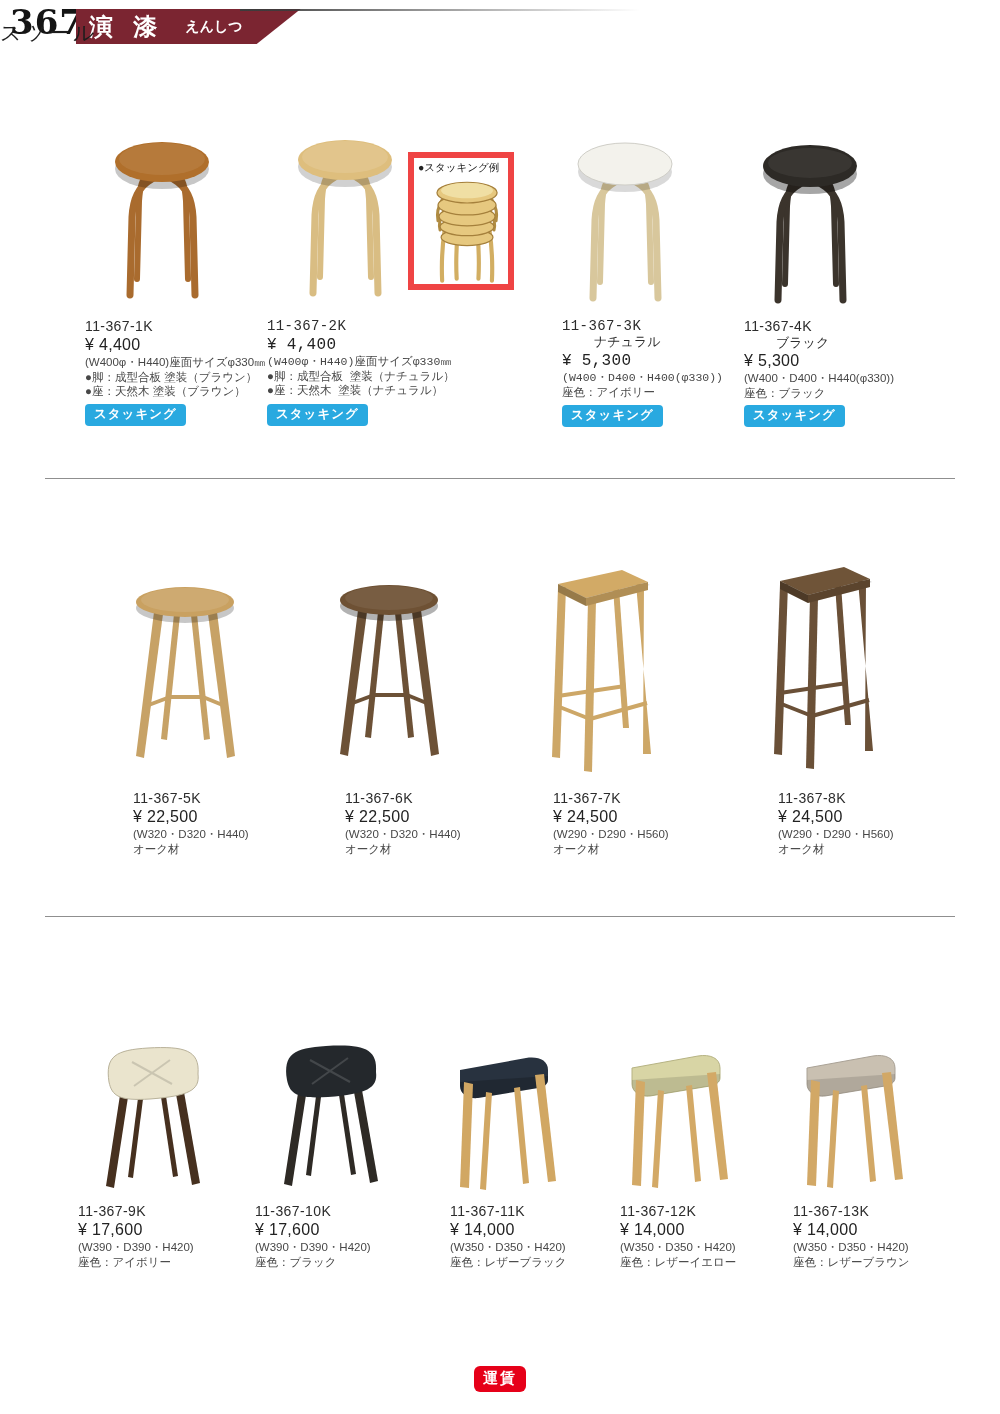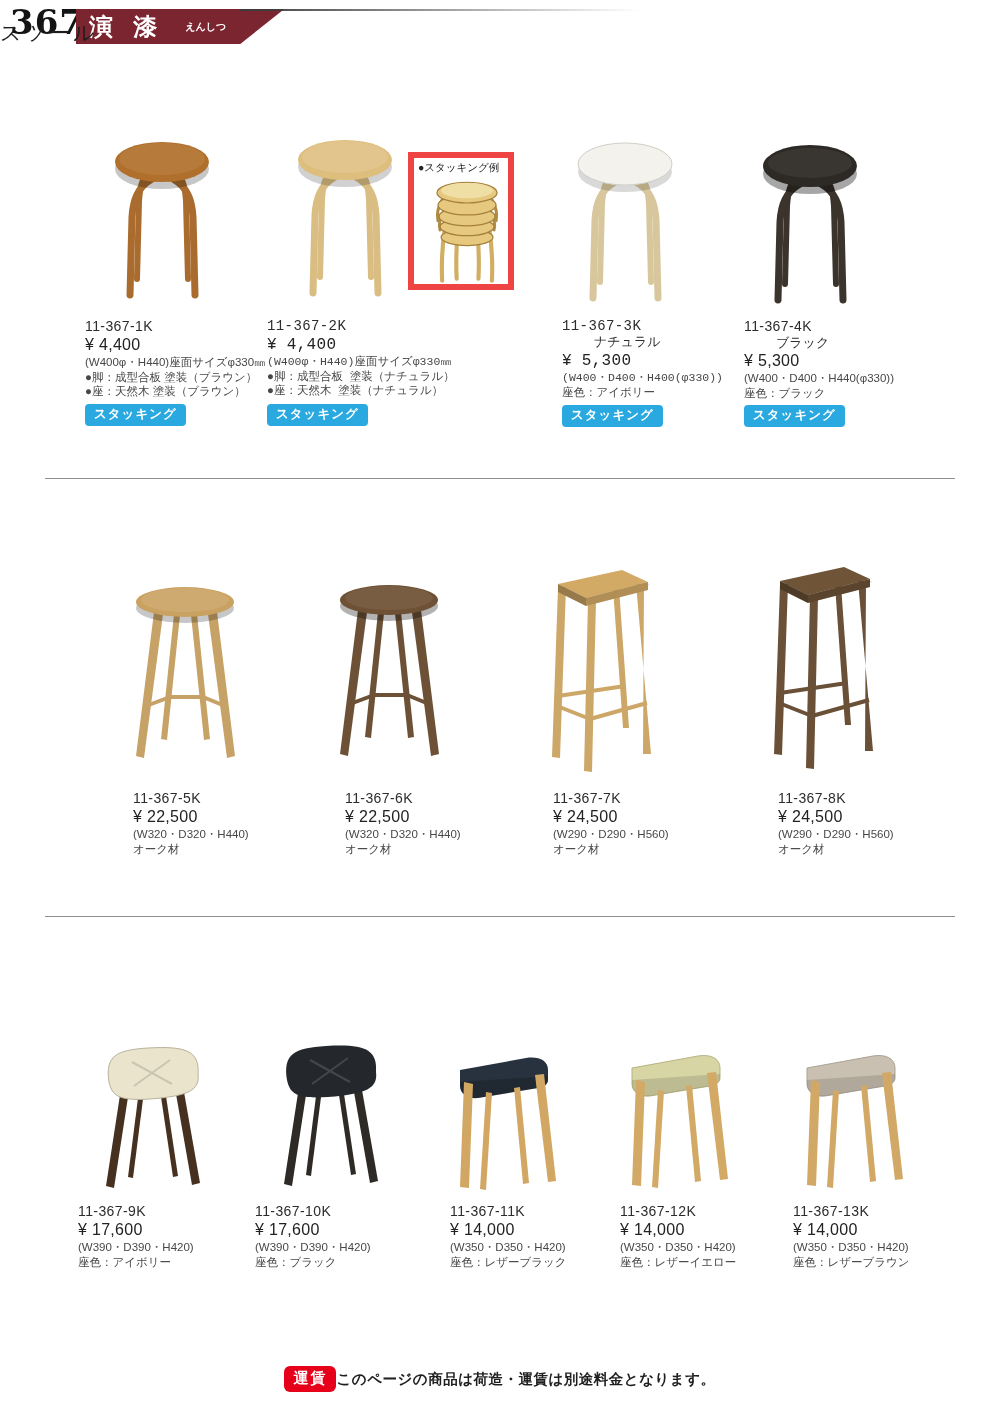--- a/index.html
+++ b/index.html
@@ -17,21 +17,21 @@
   .series-banner {
     position:absolute; left:76px; top:9px; height:35px;
     display:flex; align-items:center; gap:22px;
     padding:0 58px 0 13px; color:#fff;
     clip-path:polygon(0 0, 100% 0, calc(100% - 44px) 100%, 0 100%);
   }
   .series-banner .stitle {
     font-family:"DejaVu Serif", serif; font-weight:bold;
     font-size:24px; letter-spacing:6px; white-space:nowrap;
   }
-  .series-banner .skana { font-size:10px; font-weight:bold; white-space:nowrap; }
+  .series-banner .skana { font-size:14px; font-weight:bold; white-space:nowrap; }
   .top-rule {
     position:absolute; left:240px; top:9px; width:400px; height:2px;
     background:linear-gradient(to right, #3c3c3c, rgba(60,60,60,0));
   }
   .cat-title {
     position:absolute; left:0; top:19px; width:1000px; text-align:left;
     font-size:21px; color:#1d1d1d; letter-spacing:3px;
   }
   
   .divider { position:absolute; left:45px; width:910px; height:1px; background:#8f8f8f; }
@@ -387,14 +387,13 @@
 </div>
 <div class="tb" style="left:793px; top:1203px;">
   <div class="code">11-367-13K</div>
   <div class="price">¥ 14,000</div>
   <div class="size">(W350・D350・H420)</div>
   <div class="seatc">座色：レザーブラウン</div>
 </div>
 
 <div class="freight">
   <span class="freight-badge" style="background: rgb(230, 0, 25);">運賃</span>
-  <span class="freight-text">このページの商品は荷造・運賃は別途料金となります。</span>
 </div>
 
 </body></html>

